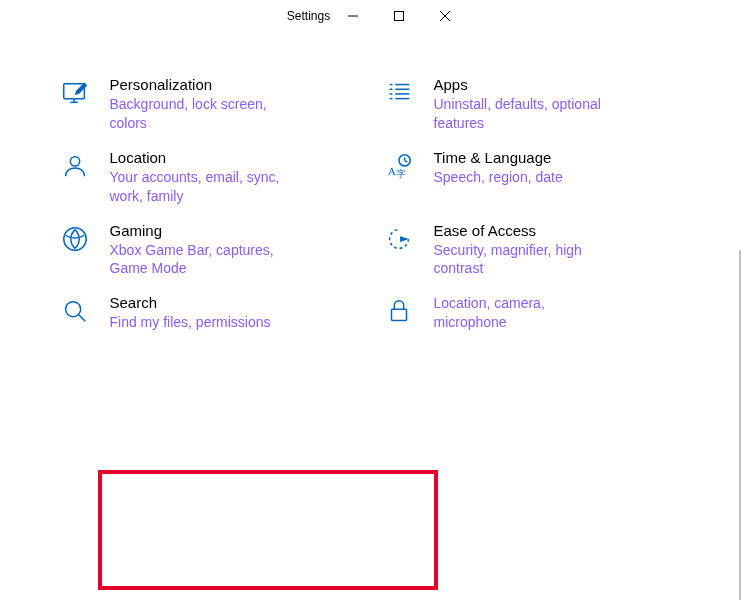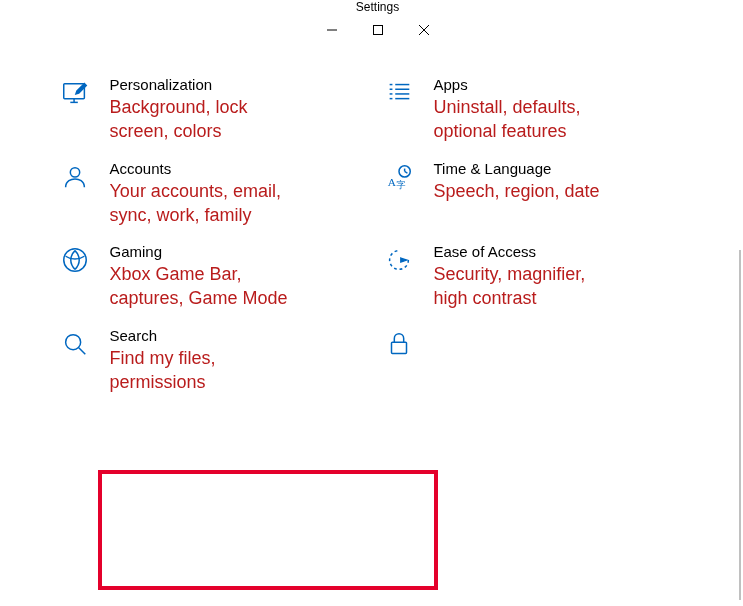--- a/index.html
+++ b/index.html
@@ -9,24 +9,23 @@
     height: 606px;
     font-family: "Segoe UI", Arial, sans-serif;
     background: #ffffff;
     color: #000;
     overflow: hidden;
     position: relative;
   }
   .titlebar {
     display: flex;
     align-items: center;
-    justify-content: space-between;
+    justify-content: center;
     height: 32px;
     padding-left: 12px;
-    flex-direction: column;
   }
   .titlebar .title {
     font-size: 12px;
     color: #000;
   }
   .win-controls {
     display: flex;
     height: 100%;
   }
   .win-btn {
@@ -78,22 +77,22 @@
     display: flex;
     flex-direction: column;
     max-width: 180px;
   }
   .tile .heading {
     font-size: 15px;
     color: #000;
     margin-bottom: 2px;
   }
   .tile .desc {
-    font-size: 18px;
-    color: #b91c1c;
+    font-size: 14px;
+    color: #8b5cf6;
     line-height: 1.35;
   }
   .highlight-box {
     position: absolute;
     border: 4px solid #e4002b;
     left: 98px;
     top: 470px;
     width: 340px;
     height: 120px;
     pointer-events: none;
@@ -170,21 +169,21 @@
     </div>
 
     <div class="tile">
       <span class="icon">
         <svg viewBox="0 0 32 32">
           <circle cx="16" cy="11" r="5"></circle>
           <path d="M6 27 C6 20 12 18 16 18 C20 18 26 20 26 27"></path>
         </svg>
       </span>
       <span class="text">
-        <span class="heading">Accounts</span>
+        <span class="heading">Location</span>
         <span class="desc">Your accounts, email, sync, work, family</span>
       </span>
     </div>
 
     <div class="tile">
       <span class="icon">
         <svg viewBox="0 0 32 32">
           <circle cx="22" cy="10" r="6"></circle>
           <line x1="22" y1="7" x2="22" y2="10"></line>
             <line x1="22" y1="10" x2="25" y2="12"></line>
@@ -239,20 +238,21 @@
     </div>
 
     <div class="tile">
       <span class="icon">
         <svg viewBox="0 0 32 32">
           <rect x="8" y="14" width="16" height="12" rx="1"></rect>
           <path d="M11 14 V10 a5 5 0 0 1 10 0 V14"></path>
         </svg>
       </span>
       <span class="text">
+        <span class="desc">Location, camera, microphone</span>
       </span>
     </div>
 
 
   </div>
 </div>
 
 <div class="highlight-box"></div>
 <div class="vscroll"></div>
 

